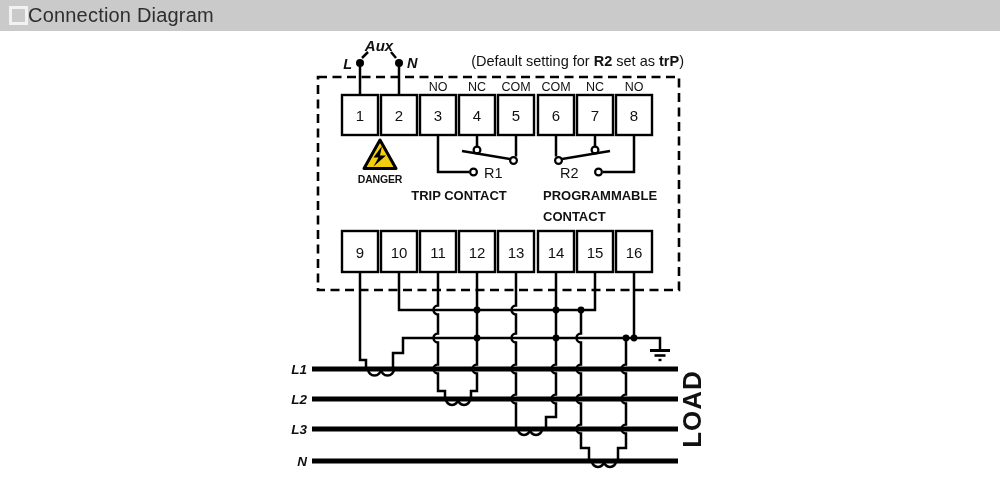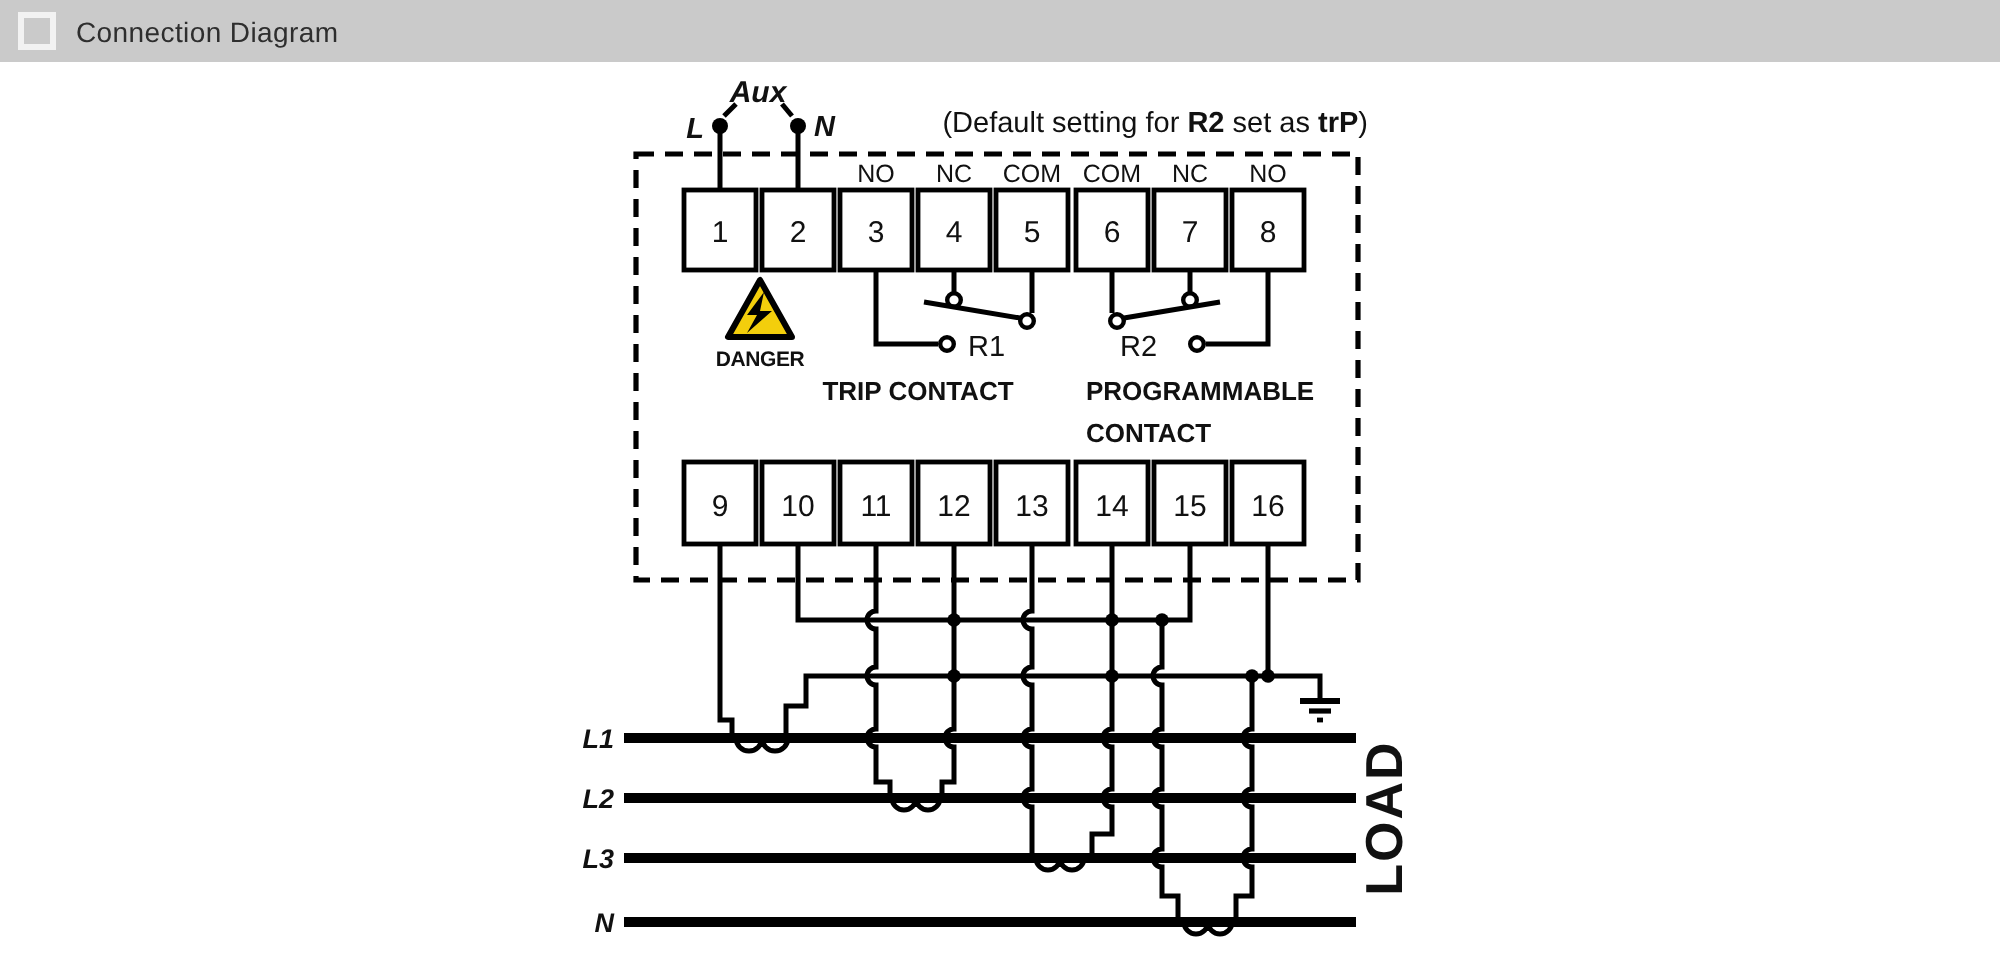--- a/index.html
+++ b/index.html
@@ -1,21 +1,21 @@
 <!DOCTYPE html>
 <html><head>
 <meta charset="utf-8">
 <style>
   html,body{margin:0;padding:0;background:#ffffff;}
   #stage{position:relative;width:1000px;height:480px;background:#ffffff;overflow:hidden;
          font-family:"Liberation Sans",sans-serif;}
   #header-bar{position:absolute;left:0;top:0;width:1000px;height:31px;background:#cacaca;
               display:flex;align-items:center;}
   #header-square{width:19px;height:19px;border:3px solid #f2f2f2;margin-left:9px;box-sizing:border-box;}
-  #header-title{margin-left:10px;font-size:14px;color:#2e2e2e;letter-spacing:.2px;}
+  #header-title{font-size:20px;color:#2e2e2e;letter-spacing:.2px;}
   svg{position:absolute;left:0;top:0;}
   text{font-family:"Liberation Sans",sans-serif;fill:#111;}
 </style>
 </head>
 <body>
 
 <div id="stage">
 
   <div id="header-bar">
     <div id="header-square"></div>

